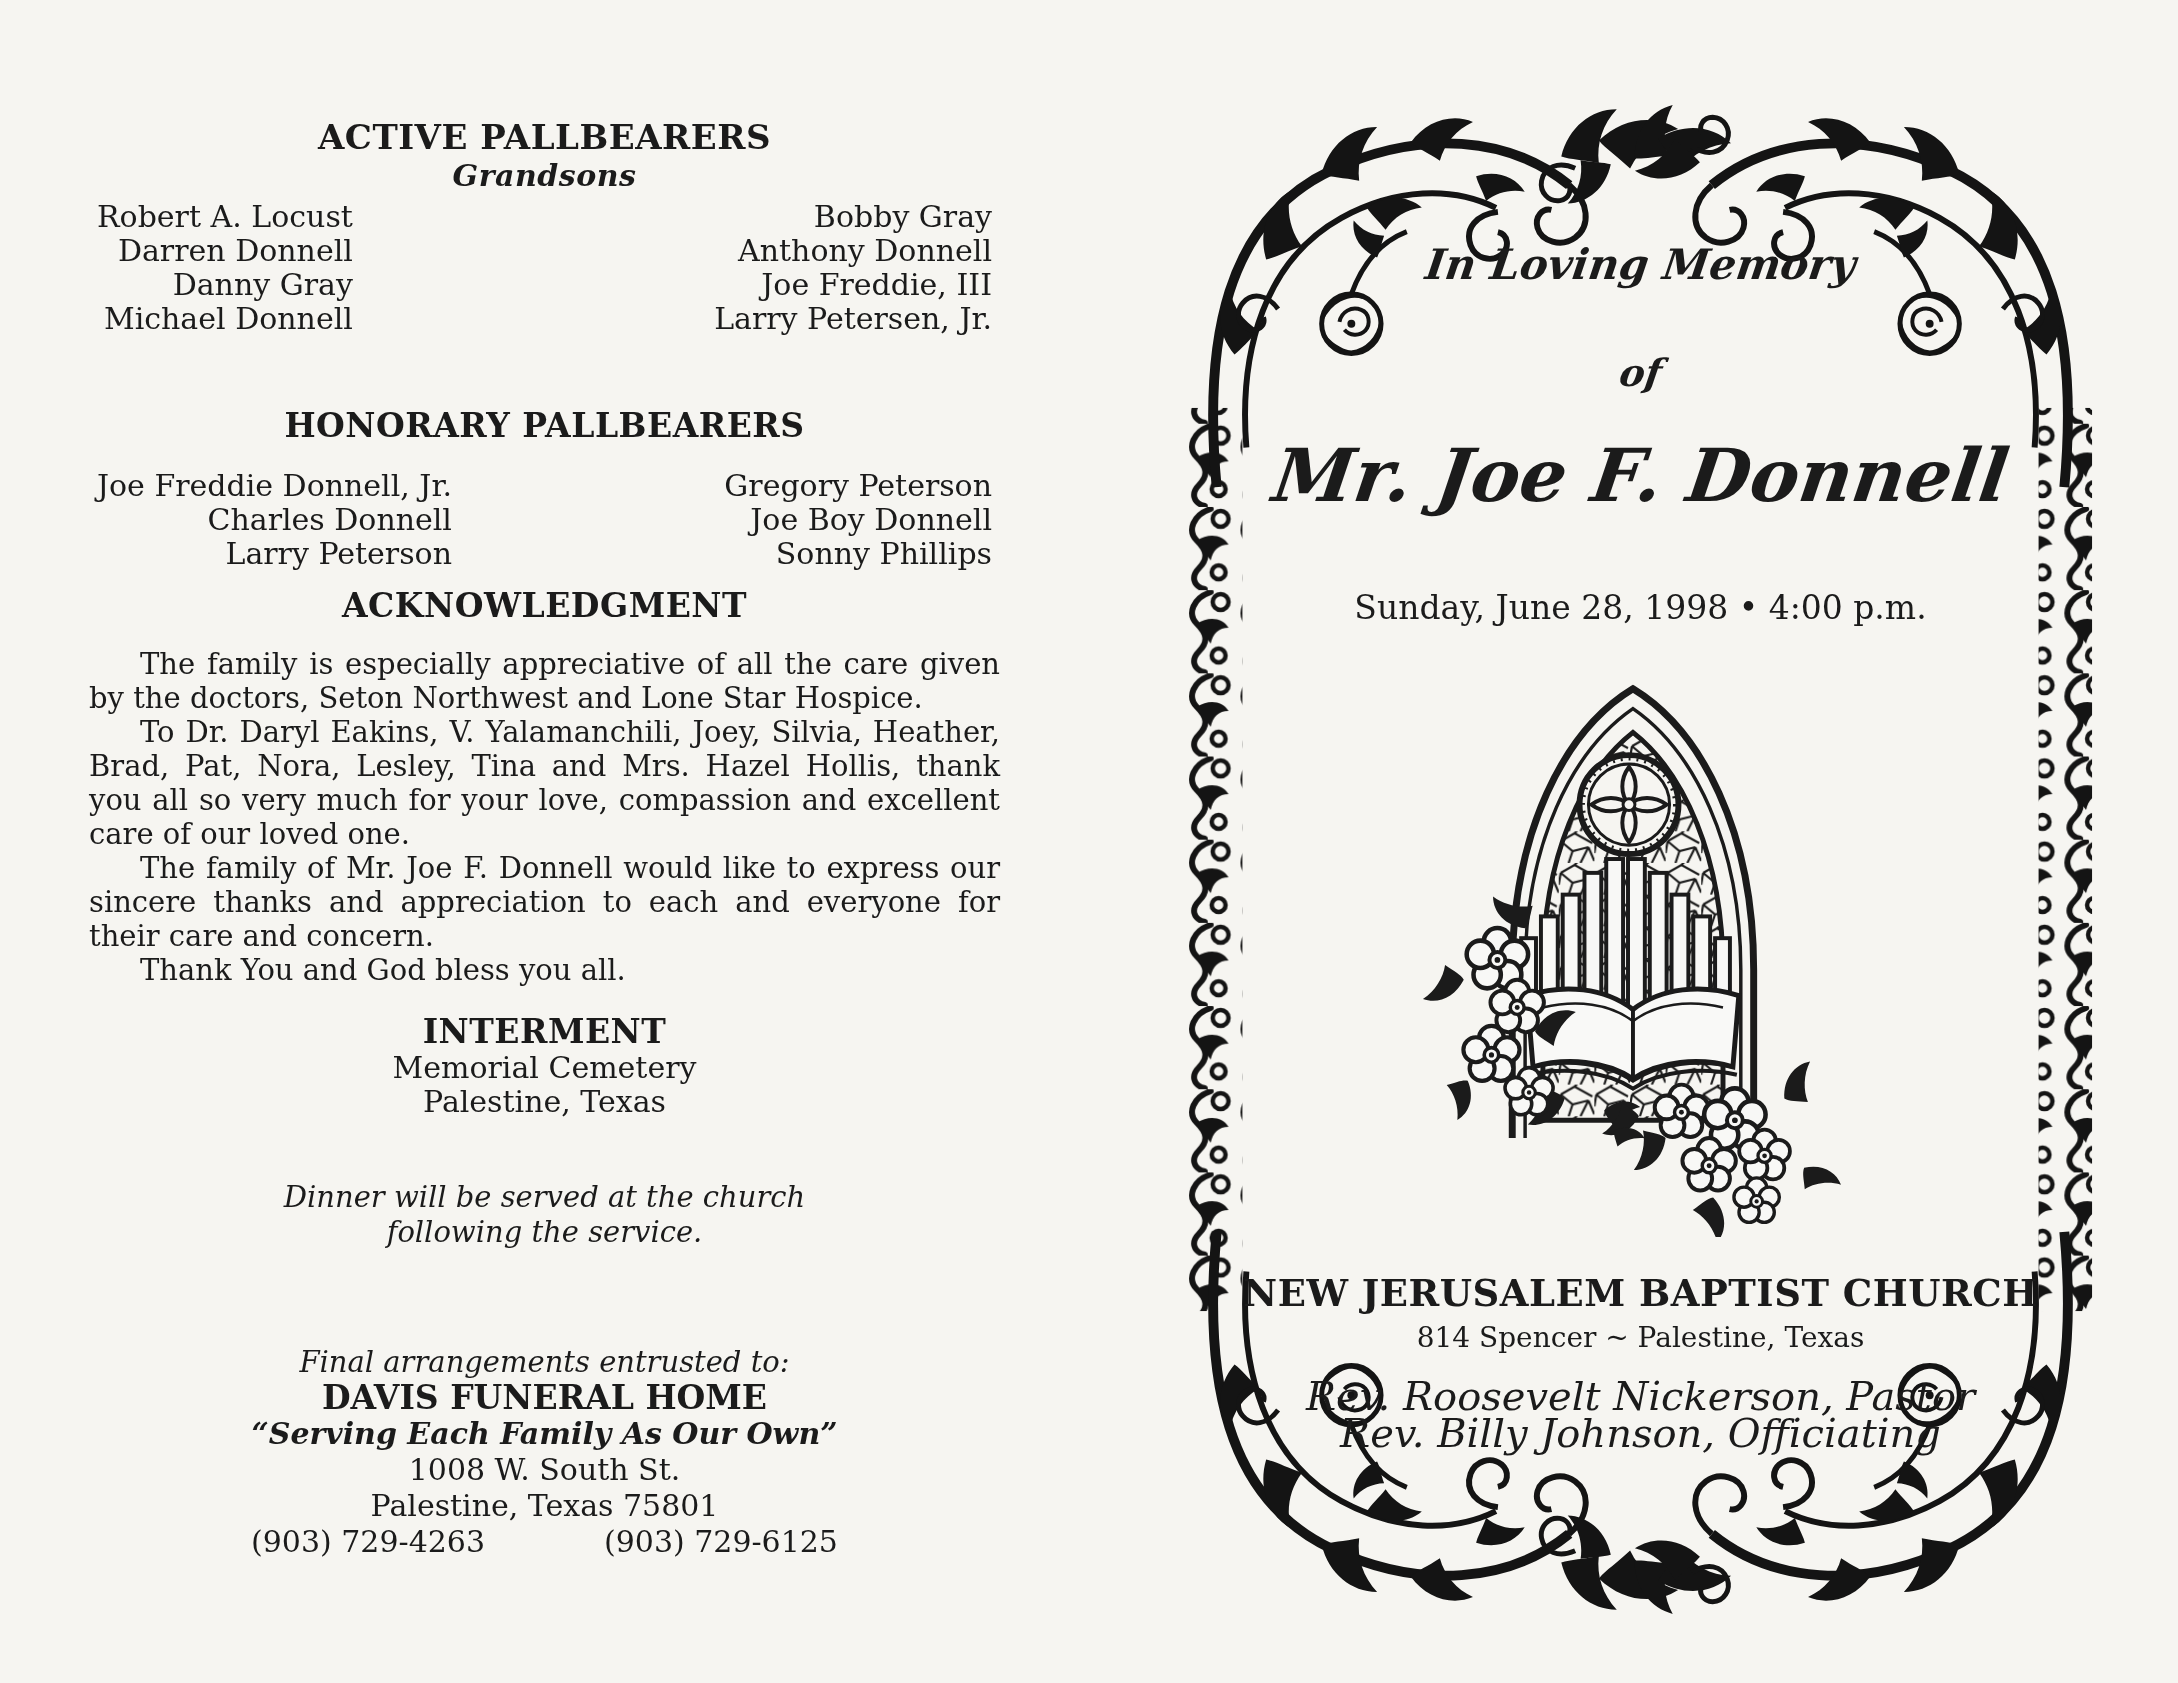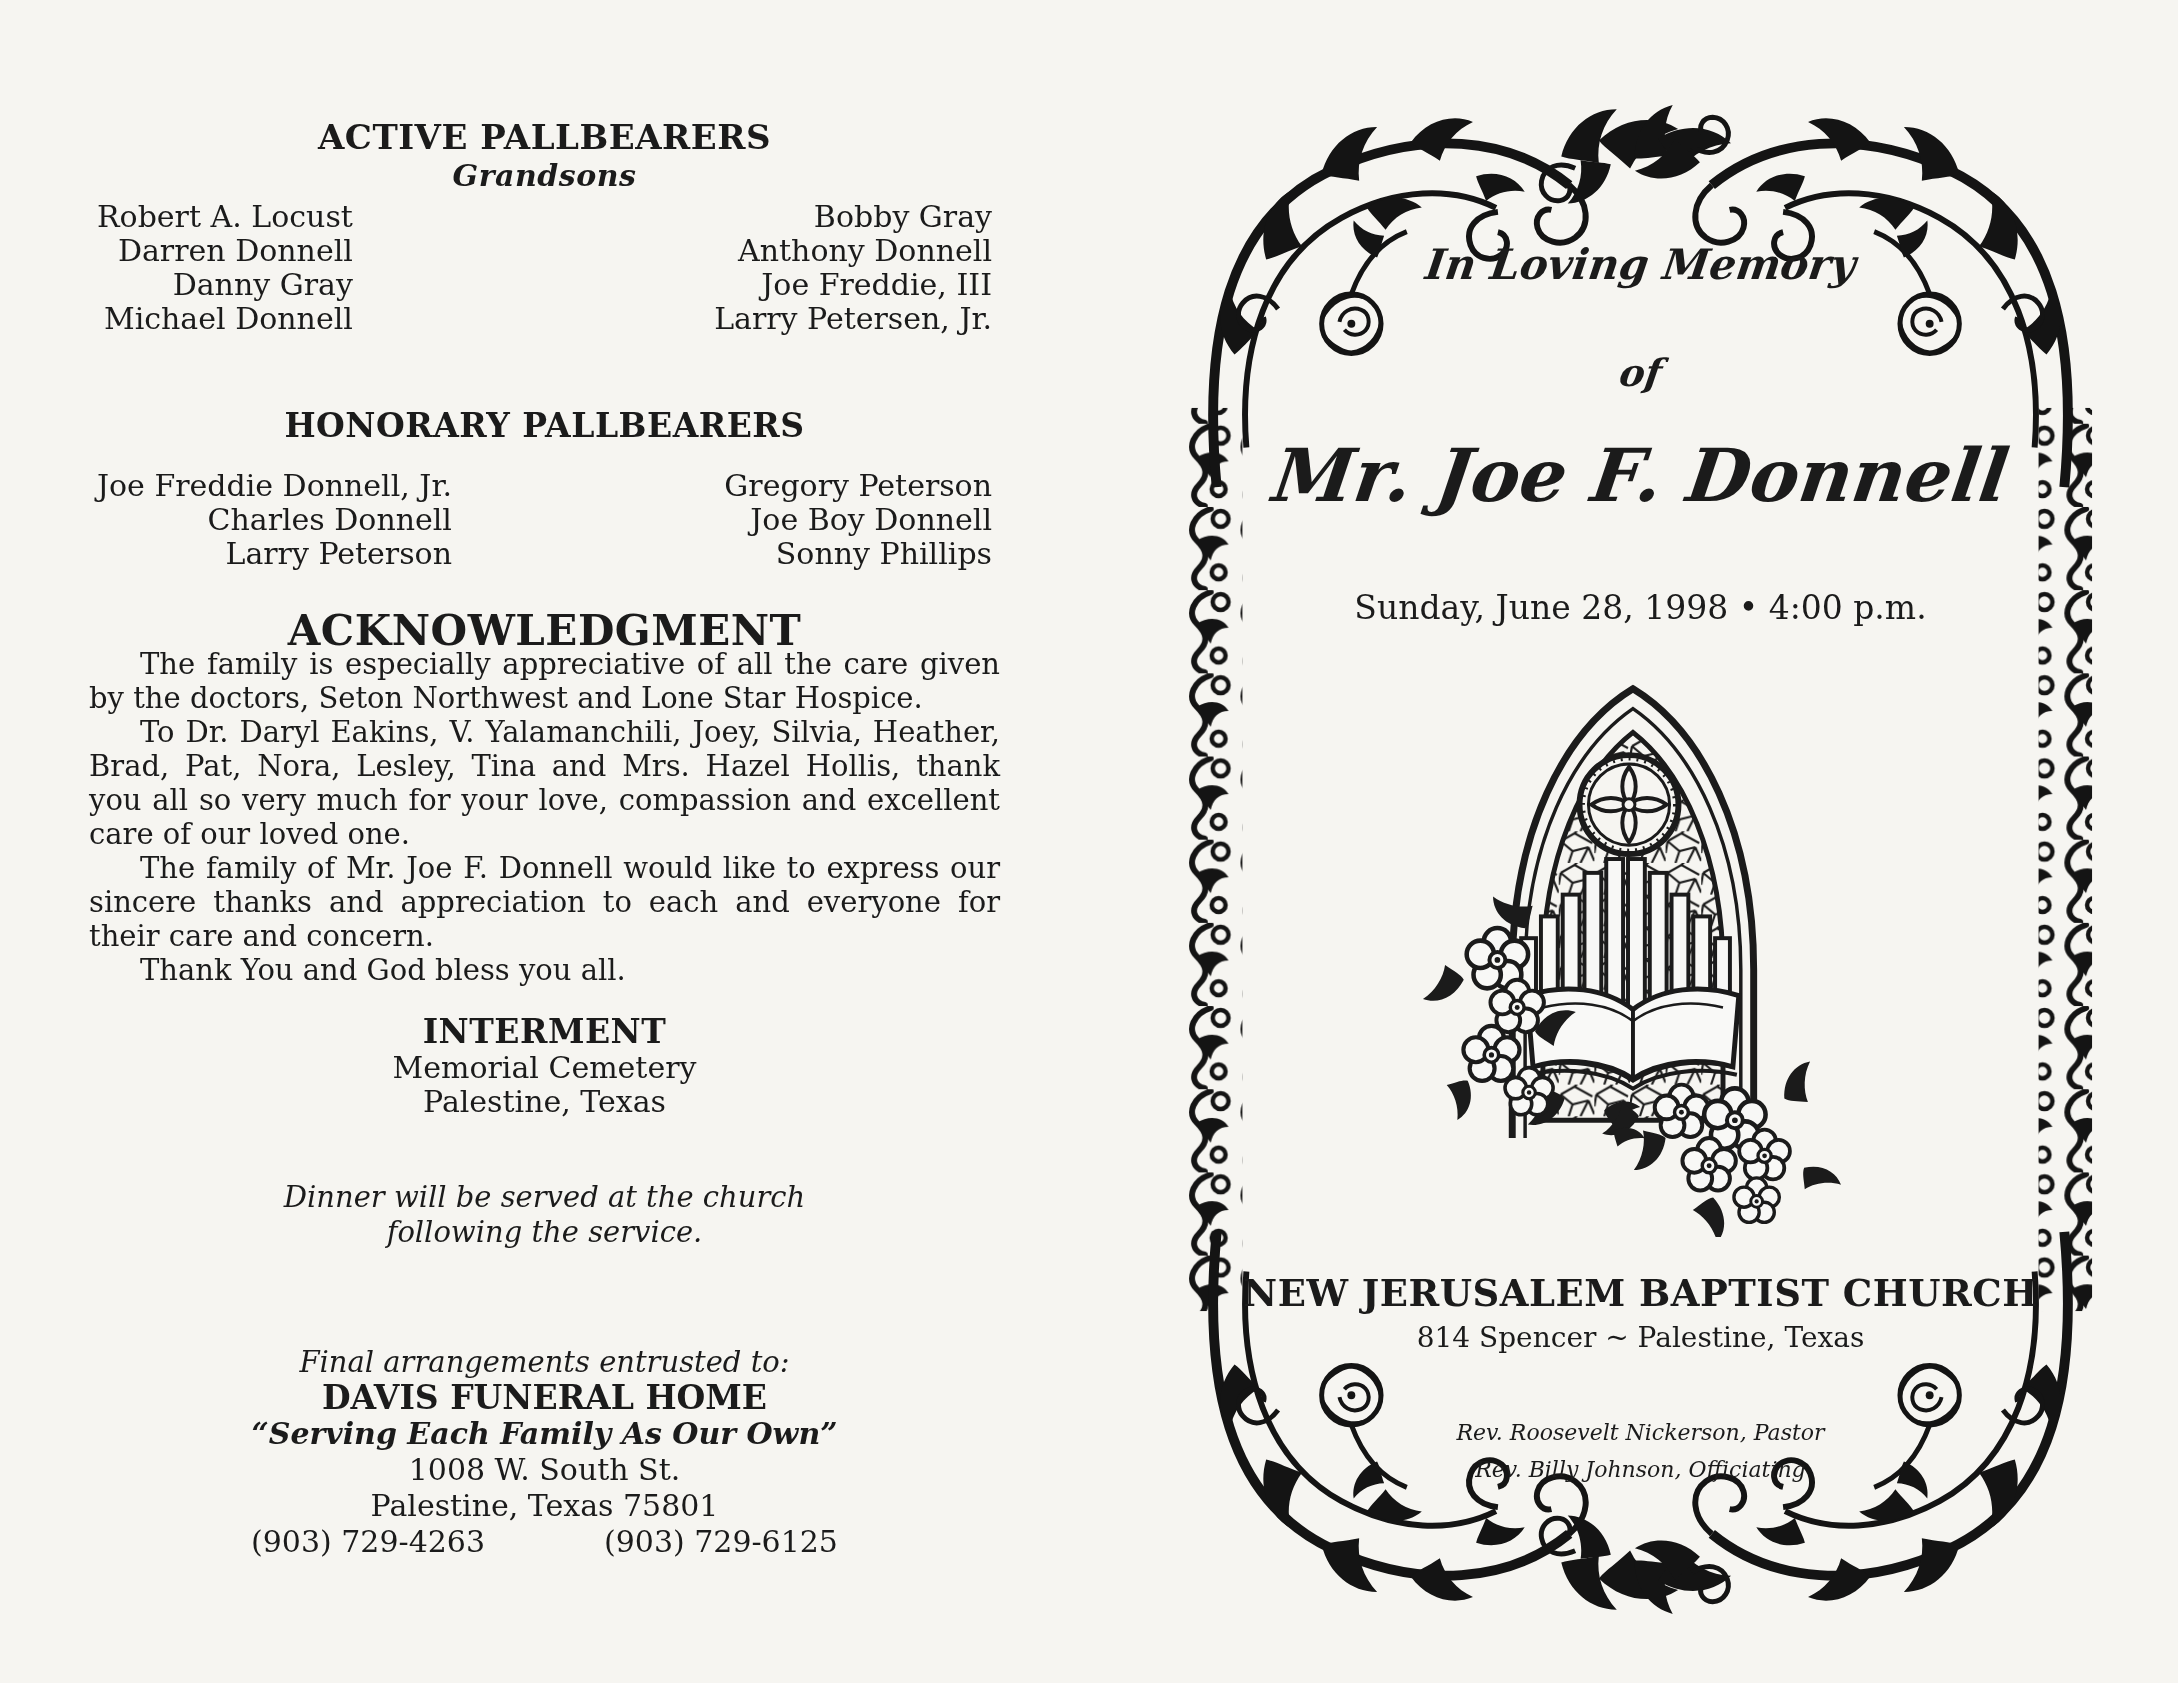--- a/index.html
+++ b/index.html
@@ -57,21 +57,21 @@
         <div>Charles Donnell</div>
         <div>Larry Peterson</div>
       </div>
       <div class="col-r">
         <div>Gregory Peterson</div>
         <div>Joe Boy Donnell</div>
         <div>Sonny Phillips</div>
       </div>
     </div>
 
-    <div class="h-center" style="top:606px;font-size:42px;">ACKNOWLEDGMENT</div>
+    <div class="h-center" style="top:586px;font-size:33px;">ACKNOWLEDGMENT</div>
 
     <div class="ack" style="top:647px;">
       <p>The family is especially appreciative of all the care given by the doctors, Seton Northwest and Lone Star Hospice.</p>
       <p>To Dr. Daryl Eakins, V. Yalamanchili, Joey, Silvia, Heather, Brad, Pat, Nora, Lesley, Tina and Mrs. Hazel Hollis, thank you all so very much for your love, compassion and excellent care of our loved one.</p>
       <p>The family of Mr. Joe F. Donnell would like to express our sincere thanks and appreciation to each and everyone for their care and concern.</p>
       <p>Thank You and God bless you all.</p>
     </div>
 
     <div class="h-center" style="top:1012px;font-size:33px;">INTERMENT</div>
     <div class="centerblock" style="top:1051px;font-size:30px;line-height:34px;">
@@ -261,19 +261,19 @@
         <use href="#flower" transform="translate(268,444)"></use>
         <use href="#flower" transform="translate(322,452) scale(1.15)"></use>
         <use href="#flower" transform="translate(296,498)"></use>
         <use href="#flower" transform="translate(352,488) scale(0.95)"></use>
         <use href="#flower" transform="translate(344,534) scale(0.85)"></use>
       </g>
     </svg>
 
     <div class="cover-text" style="top:1180px;font-size:37px;font-weight:bold;letter-spacing:0.5px;">NEW JERUSALEM BAPTIST CHURCH</div>
     <div class="cover-text" style="top:1230px;font-size:28px;">814 Spencer ~ Palestine, Texas</div>
-    <div class="cover-text italic" style="top:1287px;font-size:22px;line-height:37px;margin-top:36px;">
+    <div class="cover-text italic" style="top:1287px;font-size:40px;line-height:37px;">
       <div>Rev. Roosevelt Nickerson, Pastor</div>
       <div>Rev. Billy Johnson, Officiating</div>
     </div>
   </div>
 </div>
 
 
 </body></html>

